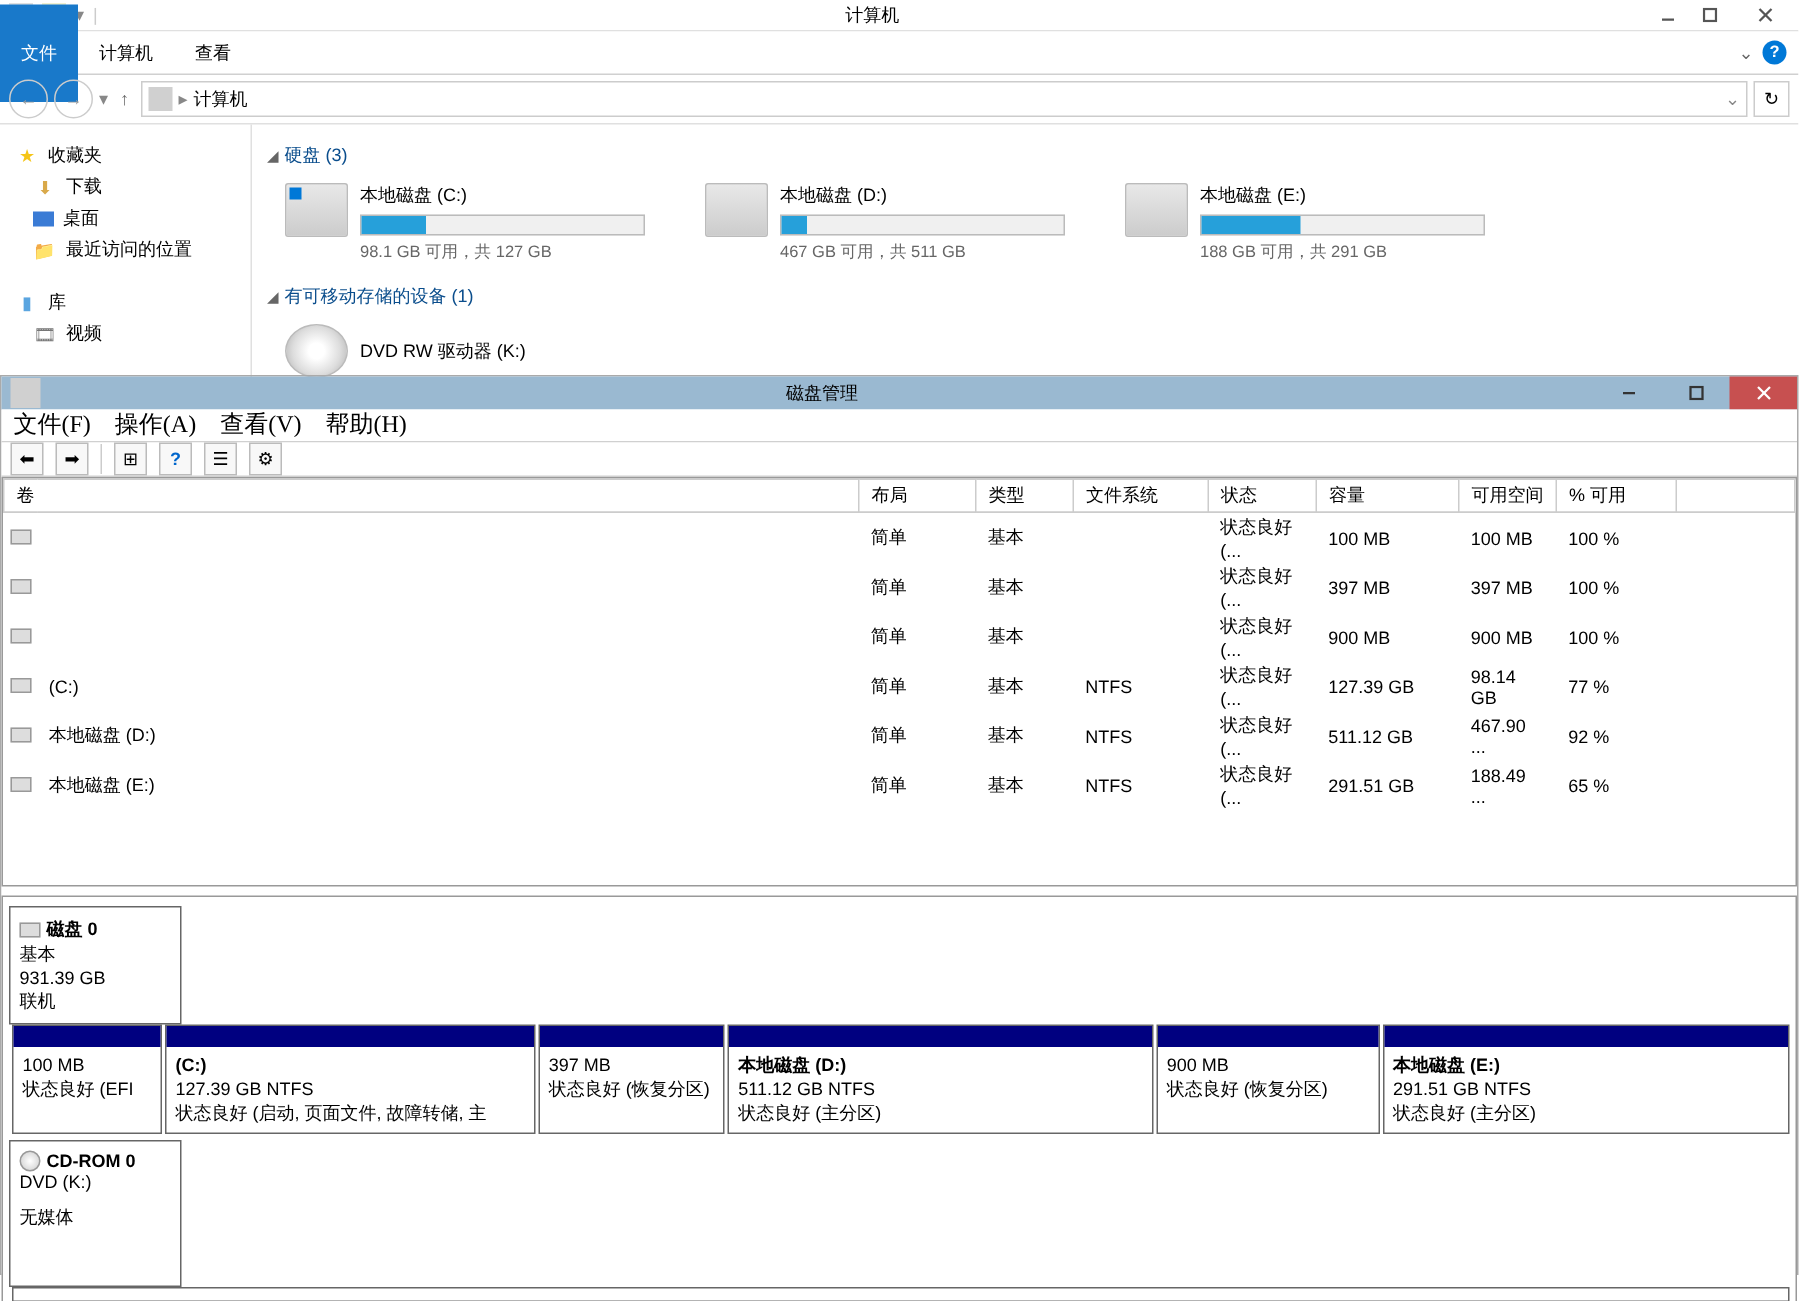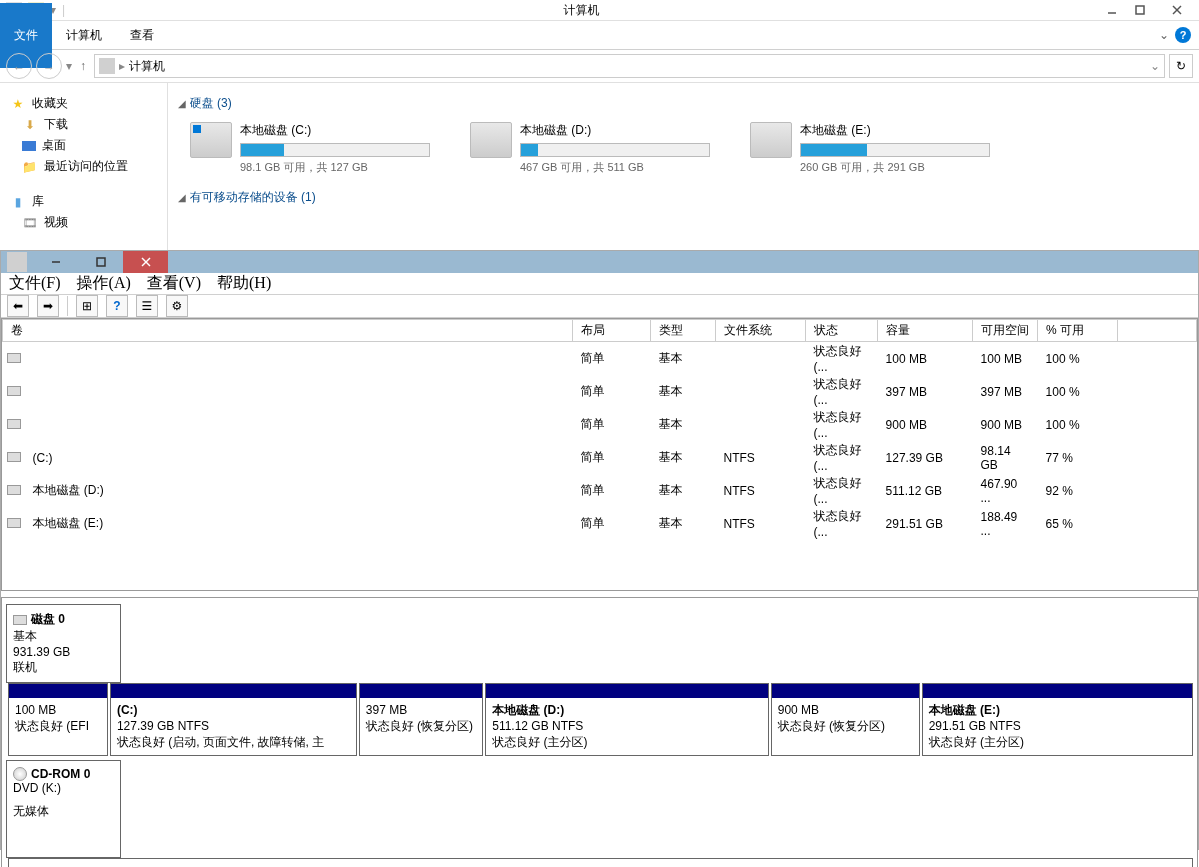--- a/index.html
+++ b/index.html
@@ -196,35 +196,44 @@
             <div class="drive-text">467 GB 可用，共 511 GB</div>
           </div>
         </div>
         <div class="drive-item">
           <div class="drive-icon"></div>
           <div class="drive-info">
             <div class="drive-name">本地磁盘 (E:)</div>
             <div class="drive-bar">
                 <div class="drive-bar-fill" style="width:35%"></div>
               </div>
-            <div class="drive-text">260 GB 可用，共 291 GB</div>
+            <div class="drive-text">188 GB 可用，共 291 GB</div>
           </div>
         </div>
       </div>
       <div class="section-header">
         <span class="tri">◢</span>
         <span>有可移动存储的设备 (1)</span>
       </div>
+      <div class="drive-row">
+        <div class="drive-item">
+          <div class="drive-icon dvd"></div>
+          <div class="drive-info">
+            <div class="drive-name" style="margin-top:10px">DVD RW 驱动器 (K:)</div>
+          </div>
+        </div>
+      </div>
     </div>
   </div>
 </div>
 
 <div class="diskmgmt">
   <div class="dm-titlebar">
     <div class="dm-title-icon"></div>
+    <div class="dm-title">磁盘管理</div>
     <div class="winbtn">
         <svg viewBox="0 0 10 10">
           <line x1="1" y1="5" x2="9" y2="5" stroke="#333" stroke-width="1.5"></line>
         </svg>
       </div>
     <div class="winbtn">
         <svg viewBox="0 0 10 10">
           <rect x="1" y="1" width="8" height="8" fill="none" stroke="#333" stroke-width="1.5"></rect>
         </svg>
       </div>

